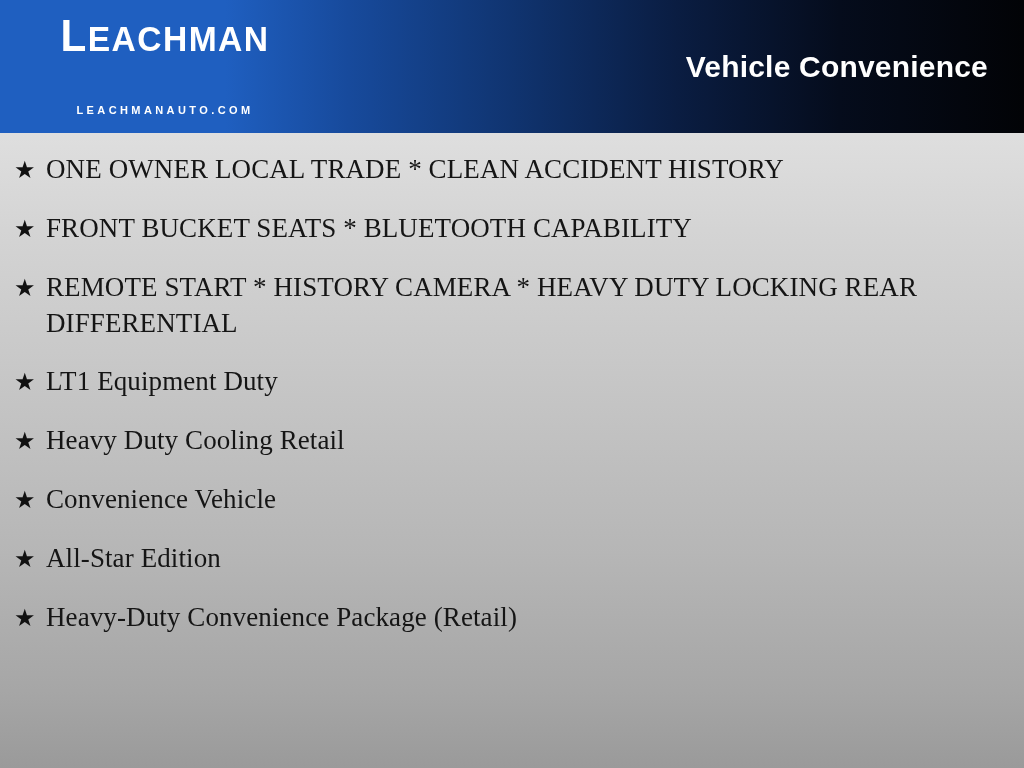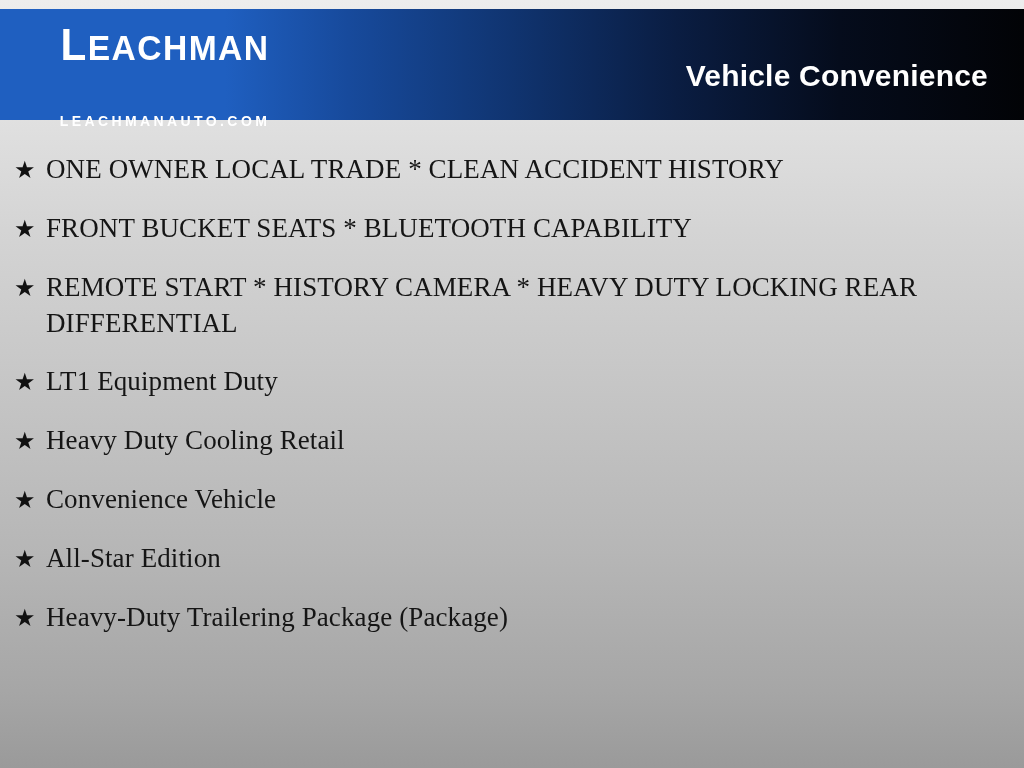--- a/index.html
+++ b/index.html
@@ -26,24 +26,24 @@
                 #c6c6c6 50%,
                 #b6b6b6 72%,
                 #a6a6a6 90%,
                 #9a9a9a 100%);
     overflow: hidden;
   }
 
   
   #header {
     position: absolute;
-    top: 9px;
+    top: 0;
     left: 0;
     width: 1024px;
-    height: 111px;
+    height: 133px;
     background: linear-gradient(to right,
                 #1f5fc0 0%,
                 #1f5fc0 22%,
                 #174a9c 34%,
                 #103470 50%,
                 #0a1d42 66%,
                 #050c1c 82%,
                 #020306 100%);
   }
 
@@ -124,21 +124,21 @@
 
   .logo-url {
     position: absolute;
     left: 6px;
     top: 98px;
     width: 282px;
     text-align: center;
     color: #ffffff;
     font-family: "Liberation Sans", sans-serif;
     font-weight: bold;
-    font-size: 14px;
+    font-size: 11px;
     letter-spacing: 3.4px;
   }
 
   #header-title {
     position: absolute;
     right: 36px;
     top: 50px;
     color: #ffffff;
     font-family: "Liberation Sans", sans-serif;
     font-weight: bold;
@@ -234,17 +234,17 @@
       <span class="hl-text">Convenience Vehicle</span>
     </div>
 
     <div class="hl-item">
       <span class="hl-bullet">★</span>
       <span class="hl-text">All-Star Edition</span>
     </div>
 
     <div class="hl-item">
       <span class="hl-bullet">★</span>
-      <span class="hl-text">Heavy-Duty Trailering Package (Package)</span>
+      <span class="hl-text">Heavy-Duty Convenience Package (Retail)</span>
     </div>
 
   </div>
 </div>
 
 </body></html>

